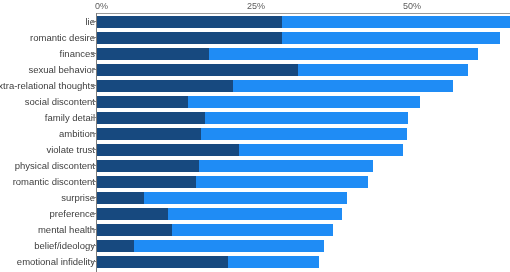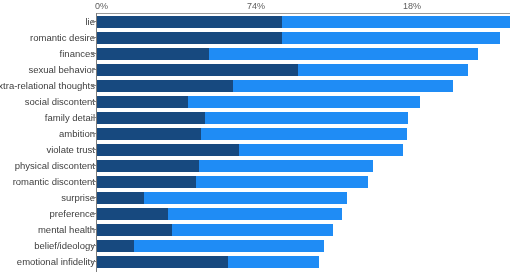--- a/index.html
+++ b/index.html
@@ -106,22 +106,22 @@
   }
   .seg-a { left: 0; }
 </style>
 </head>
 <body>
 
 <div id="chart-root">
 
   <div id="axis-top">
     <span class="tick-label" style="left:95px;">0%</span>
-    <span class="tick-label" style="left:247px;">74%</span>
-    <span class="tick-label" style="left:403px;">18%</span>
+    <span class="tick-label" style="left:247px;">25%</span>
+    <span class="tick-label" style="left:403px;">50%</span>
   </div>
   <div id="axis-line-top"></div>
   <div id="axis-line-left"></div>
 
   <div id="plot-area">
       <div class="bar-row" style="top: 0px;">
         <div class="row-label">lie</div>
         <div class="tick-mark"></div>
         <div class="bar-wrap" style="width: 414.336px;">
           <div class="seg seg-a" style="width: 184.704px; background: rgb(23, 73, 127);"></div>

